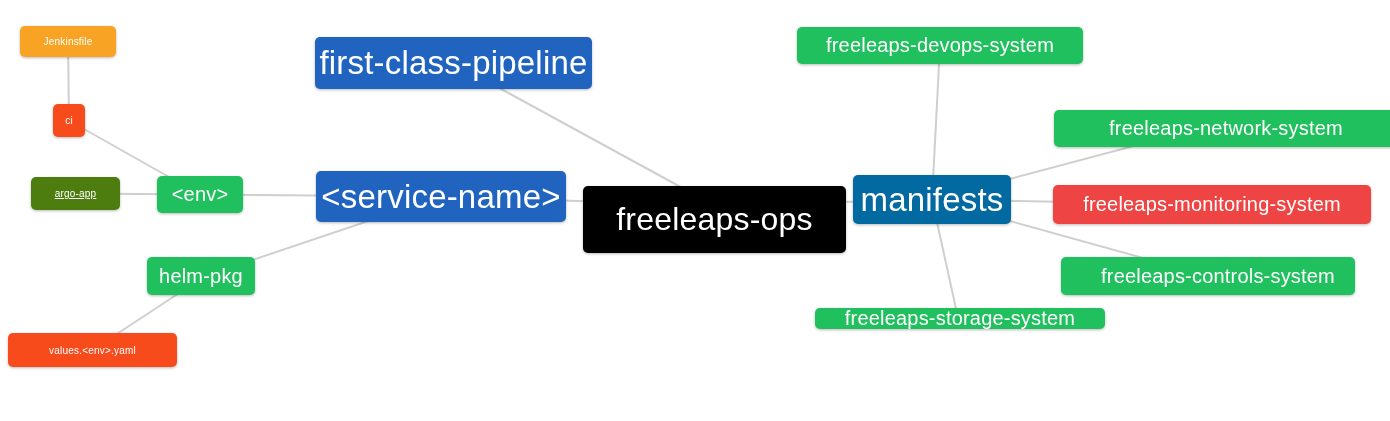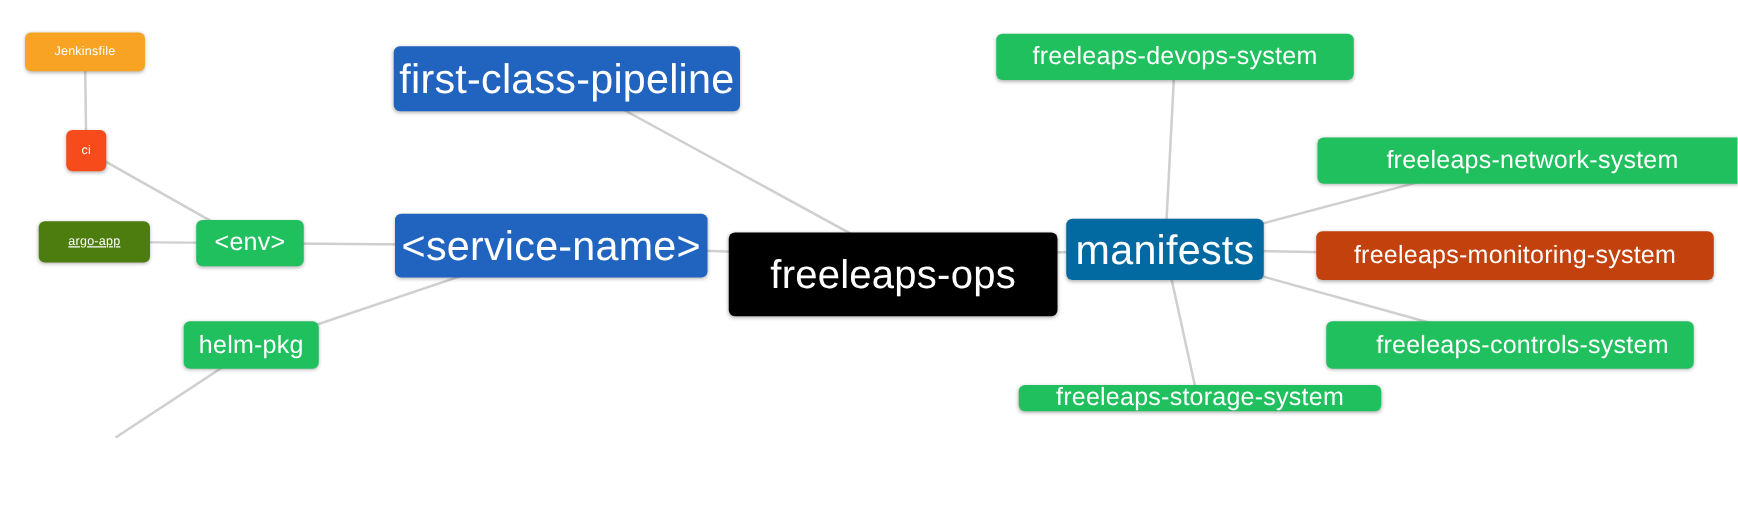--- a/index.html
+++ b/index.html
@@ -62,22 +62,23 @@
       <line x1="932" y1="199.5" x2="1199.5" y2="128.5" stroke="#cfcfcf" stroke-width="2"></line>
       <line x1="932" y1="199.5" x2="1212" y2="204.5" stroke="#cfcfcf" stroke-width="2"></line>
       <line x1="932" y1="199.5" x2="1208" y2="276" stroke="#cfcfcf" stroke-width="2"></line>
       <line x1="932" y1="199.5" x2="960" y2="327" stroke="#cfcfcf" stroke-width="2"></line>
     </svg>
 <div class="node level-3" style="left: 20px; top: 26px; width: 96px; height: 31px; background: rgb(249, 163, 37);">Jenkinsfile</div>
     <div class="node level-3" style="left: 53px; top: 104px; width: 32px; height: 33px; background: rgb(247, 75, 28);">ci</div>
     <div class="node level-3" style="left: 31px; top: 177px; width: 89px; height: 33px; background: #4d7c0f; text-decoration: underline;">argo-app</div>
     <div class="node level-2" style="left: 157px; top: 176px; width: 86px; height: 37px; background: rgb(33, 192, 94);">&lt;env&gt;</div>
     <div class="node level-2" style="left: 147px; top: 257px; width: 108px; height: 38px; background: rgb(33, 192, 94);">helm-pkg</div>
+    <div class="node level-3" style="left: 8px; top: 333px; width: 169px; height: 34px; background: rgb(247, 75, 28);">values.&lt;env&gt;.yaml</div>
     <div class="node level-1" style="left: 315px; top: 37px; width: 277px; height: 52px; background: rgb(32, 100, 192);">first-class-pipeline</div>
     <div class="node level-1" style="left: 316px; top: 171px; width: 250px; height: 51px; background: rgb(32, 100, 192);">&lt;service-name&gt;</div>
     <div class="node level-0" style="left: 583px; top: 172px; width: 263px; height: 67px; background: #000000; margin-top: 14px;">freeleaps-ops</div>
     <div class="node level-1" style="left: 853px; top: 175px; width: 158px; height: 49px; background: #0369a1;">manifests</div>
     <div class="node level-2" style="left: 797px; top: 27px; width: 286px; height: 37px; background: rgb(33, 192, 94);">freeleaps-devops-system</div>
     <div class="node level-2" style="left: 1054px; top: 110px; width: 344px; height: 37px; background: rgb(33, 192, 94);">freeleaps-network-system</div>
-    <div class="node level-2" style="left: 1053px; top: 185px; width: 318px; height: 39px; background: #c2410c;">freeleaps-monitoring-system</div>
+    <div class="node level-2" style="left: 1053px; top: 185px; width: 318px; height: 39px; background: #ef4444;">freeleaps-monitoring-system</div>
     <div class="node level-2" style="left: 1061px; top: 257px; width: 294px; height: 38px; background: rgb(33, 192, 94); padding-left: 20px;">freeleaps-controls-system</div>
     <div class="node level-2" style="left: 815px; top: 308px; width: 290px; height: 21px; background: rgb(33, 192, 94);">freeleaps-storage-system</div>
   </div>
 
 </body></html>

